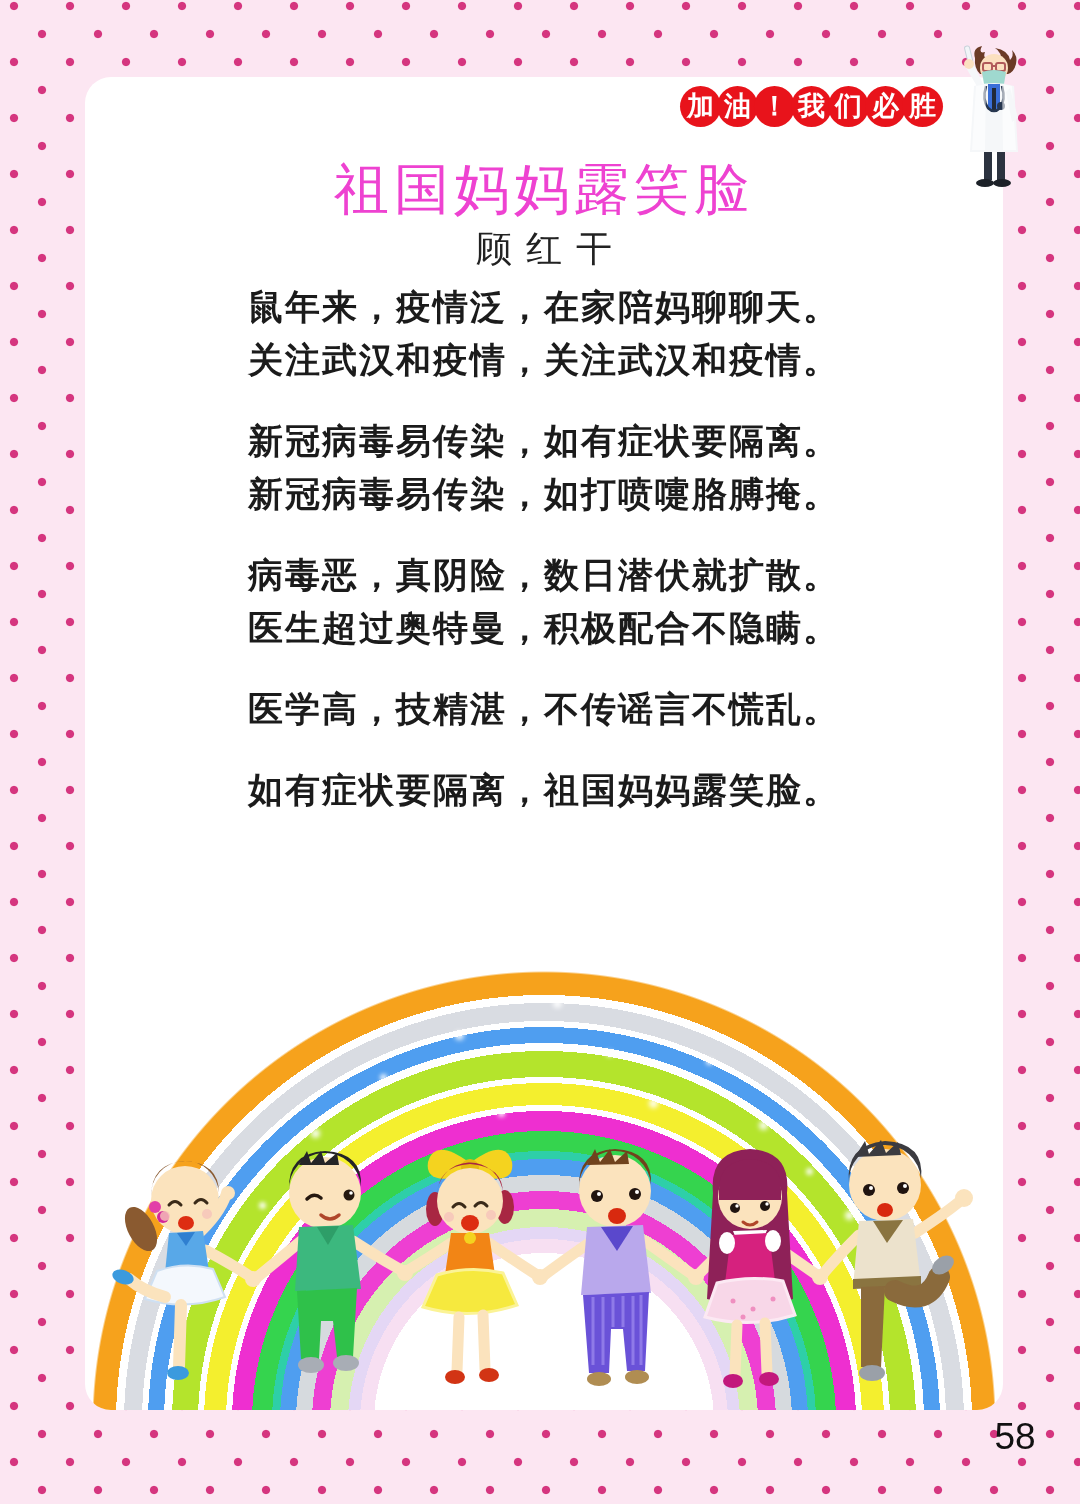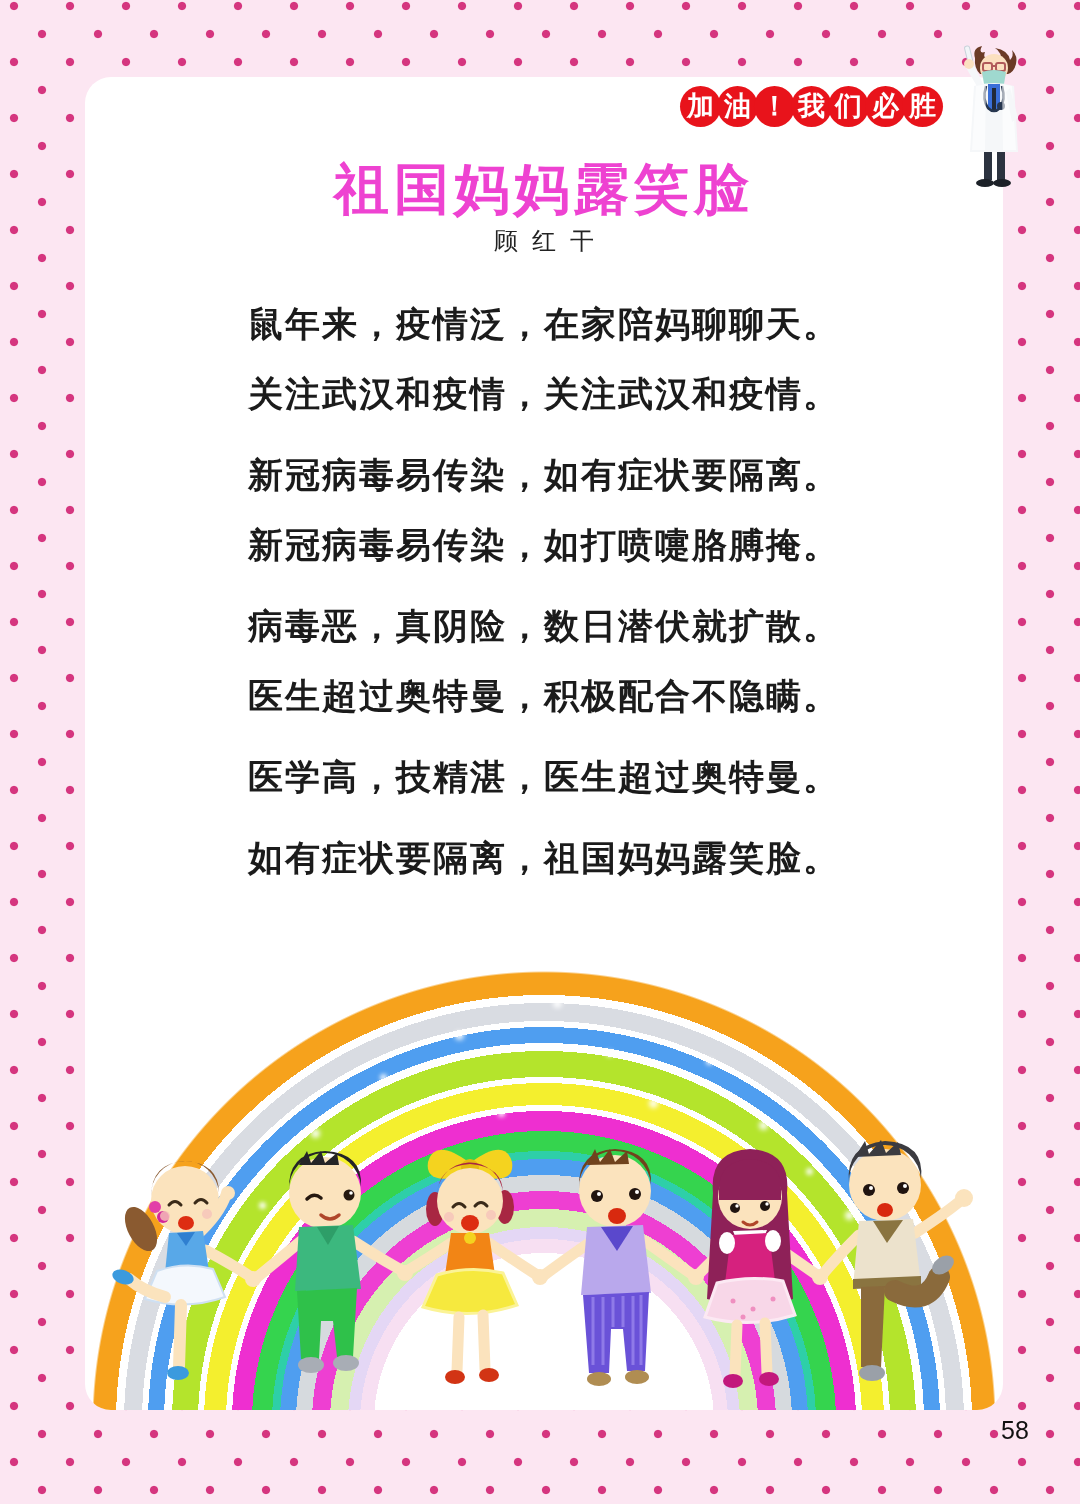--- a/index.html
+++ b/index.html
@@ -21,30 +21,30 @@
   .badge-circle{
     width:41px;height:41px;border-radius:50%;background:#e8131b;
     color:#fff;font-weight:bold;font-size:27px;line-height:41px;
     text-align:center;margin-left:-4px;
     display:flex;align-items:center;justify-content:center;
   }
   .badge-circle:first-child{margin-left:0;}
   .doctor{position:absolute;left:952px;top:40px;z-index:6;}
   .title{
     position:absolute;top:76px;left:0;width:100%;text-align:center;
-    font-size:55px;font-weight:700;color:#ee42d1;letter-spacing:5px;
+    font-size:55px;font-weight:400;color:#ee42d1;letter-spacing:5px;
   }
   .author{
     position:absolute;top:148px;left:0;width:100%;text-align:center;
-    font-family:"Liberation Serif",serif;font-size:24px;color:#222;
+    font-family:"Liberation Serif",serif;font-size:36px;color:#222;
     letter-spacing:14px;text-indent:14px;
   }
   .poem{position:absolute;top:203px;left:0;width:100%;text-align:center;color:#1b1b1b;}
   .stanza{margin:0 0 28px 0;}
-  .stanza p{margin:17px;font-size:35px;font-weight:bold;line-height:53px;letter-spacing:2px;}
+  .stanza p{margin:0;font-size:35px;font-weight:bold;line-height:53px;letter-spacing:2px;}
   .art{position:absolute;left:0;bottom:0;width:918px;height:455px;}
   .rainbow{
     position:absolute;left:0;top:0;right:0;bottom:0;
     background:radial-gradient(circle 470px at 459px 468px,
       rgba(255,255,255,0) 0 170px,
       #f7dff2 170px 184px,
       #e4d7f5 184px 196px,
       #d6f0b0 196px 214px,
       #ee3fd2 214px 232px,
       #d6dade 232px 248px,
@@ -78,21 +78,21 @@
       622px 104px 4px 1px rgba(255,255,255,.9),
       676px 168px 5px 2px rgba(255,255,255,.95),
       722px 214px 4px 1px rgba(255,255,255,.9),
       762px 258px 5px 2px rgba(255,255,255,.95),
       252px 308px 4px 1px rgba(255,255,255,.9),
       652px 308px 4px 1px rgba(255,255,255,.9);
   }
   .kids{position:absolute;left:0;bottom:0;}
   .page-num{
     position:absolute;left:980px;top:1416px;width:70px;text-align:center;
-    font-size:25px;color:#111;
+    font-size:37px;color:#111;
   }
 </style>
 </head>
 <body>
 
 <div id="page">
 
   <div id="card">
 
     <div class="title">祖国妈妈露笑脸</div>
@@ -105,21 +105,21 @@
       </div>
       <div class="stanza">
         <p>新冠病毒易传染，如有症状要隔离。</p>
         <p>新冠病毒易传染，如打喷嚏胳膊掩。</p>
       </div>
       <div class="stanza">
         <p>病毒恶，真阴险，数日潜伏就扩散。</p>
         <p>医生超过奥特曼，积极配合不隐瞒。</p>
       </div>
       <div class="stanza">
-        <p>医学高，技精湛，医生超过奥特曼。</p>
+        <p>医学高，技精湛，不传谣言不慌乱。</p>
       </div>
       <div class="stanza">
         <p>如有症状要隔离，祖国妈妈露笑脸。</p>
       </div>
     </div>
 
     <div class="art">
       <div class="rainbow"></div>
       <div class="sparkles"></div>
 

